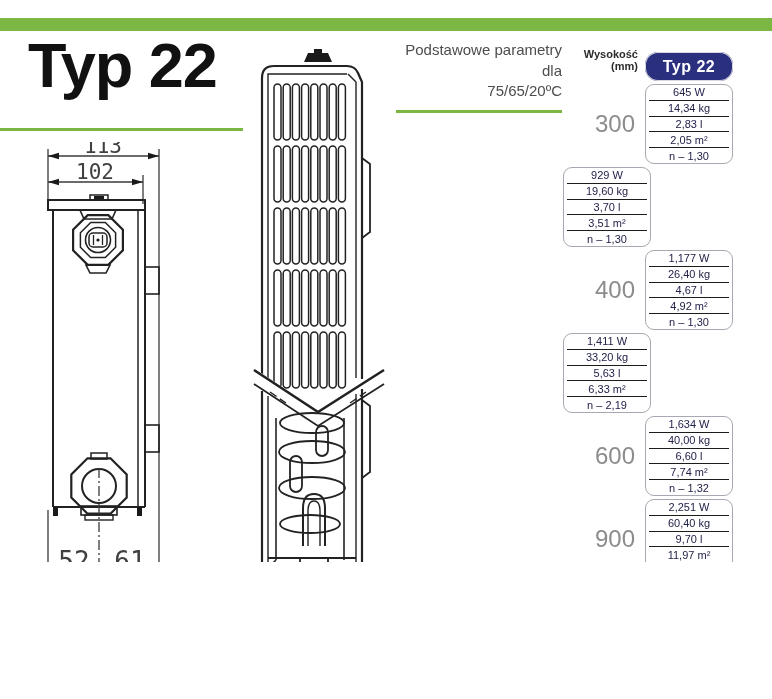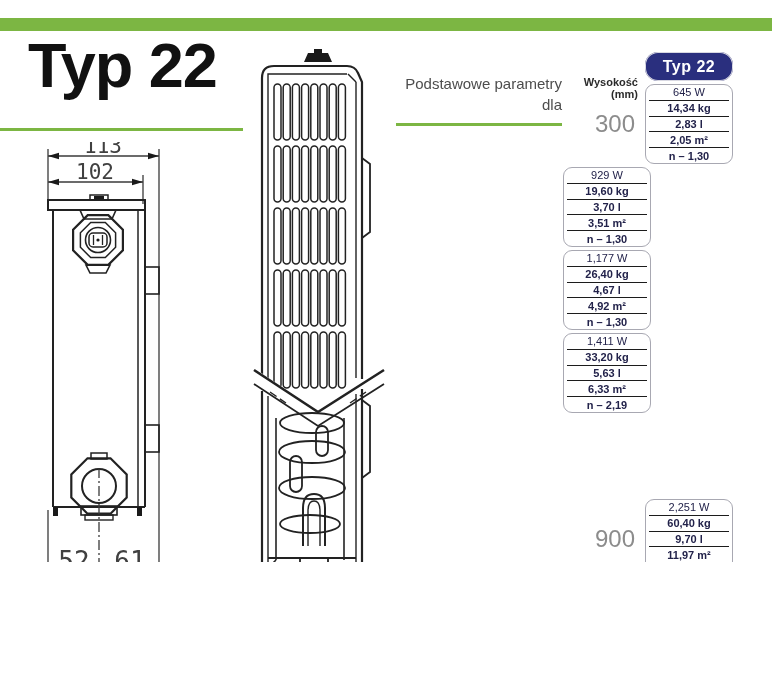--- a/index.html
+++ b/index.html
@@ -9,35 +9,35 @@
   }
   .abs{position:absolute;}
   
   .bar-top{top:18px;left:0;width:772px;height:13px;background:#7cb643;}
   .bar-bottom{top:600px;left:0;width:772px;height:12px;background:#c9dda4;}
   .rule-title{top:128px;left:0;width:243px;height:3px;background:#7cb643;}
   
   .title{top:34px;left:28px;font-size:63px;font-weight:700;color:#111;letter-spacing:-1px;line-height:1;}
   
   .intro{top:40px;left:396px;width:166px;text-align:right;color:#4d4d4d;
-         font-size:15px;line-height:20.5px;margin-top:34px;}
+         font-size:15px;line-height:20.5px;}
   .intro-rule{margin-top:8px;height:3px;background:#7cb643;width:100%;}
   
-  .wys-label{top:76px;left:558px;width:80px;text-align:right;font-size:11px;font-weight:700;color:#2b2b2b;}
+  .wys-label{top:48px;left:558px;width:80px;text-align:right;font-size:11px;font-weight:700;color:#2b2b2b;}
   .pill{top:52px;left:645px;width:88px;height:29px;background:#2a2f7e;border-radius:13px;
         display:flex;align-items:center;justify-content:center;color:#ffffff;
         font-size:16px;font-weight:700;letter-spacing:.5px;box-shadow:0 0 0 1px #d8d8e2 inset;}
   .spec-col{top:85px;left:563px;width:172px;}
   .spec-group{display:flex;align-items:center;height:78px;margin-bottom:5px;}
   .spec-height{flex:0 0 72px;text-align:right;padding-right:10px;font-size:24px;color:#8c8c8c;}
   .spec-box{flex:0 0 86px;height:78px;background:#fff;border:1.5px solid #a8a8b2;border-radius:9px;
             display:flex;flex-direction:column;overflow:hidden;}
   .spec-row{flex:1 1 0;display:flex;align-items:center;justify-content:center;
             font-size:11px;font-weight:500;color:#22224a;margin:0 3px;white-space:nowrap;}
-  .spec-row + .spec-row{border-top:1.2px solid #1c1c1c;font-weight:bold;}
+  .spec-row + .spec-row{border-top:1.2px solid #1c1c1c;}
   
   .footer{top:616px;left:0;width:772px;text-align:center;color:#0a0a0a;}
   .footer span{display:inline-block;transform:scaleX(.8);transform-origin:center;
                font-size:52px;font-weight:400;letter-spacing:-1px;line-height:1.3;white-space:nowrap;}
   
   .draw-left{top:142px;left:18px;}
   .draw-mid{top:46px;left:252px;}
   svg{display:block;}
   .ln{stroke:#222;fill:none;}
   .dim{stroke:#3a3a3a;fill:none;stroke-width:1.3;}
@@ -49,20 +49,21 @@
 
 <div id="stage">
 
   <div class="abs bar-top"></div>
 
   <div class="abs title">Typ 22</div>
   <div class="abs rule-title"></div>
 
   <div class="abs intro">
     <div>Podstawowe parametry dla</div>
+    <div>75/65/20ºC</div>
     <div class="intro-rule"></div>
   </div>
 
   <svg class="abs draw-left" width="210" height="455" viewBox="0 0 210 455">
 
     <line class="dim" x1="30" y1="14" x2="141" y2="14"></line>
     <polygon class="blk" points="30,14 41,10.7 41,17.3"></polygon>
     <polygon class="blk" points="141,14 130,10.7 130,17.3"></polygon>
     <text class="dimtxt" x="85" y="11" font-size="21" text-anchor="middle">113</text>
 
@@ -240,40 +241,49 @@
       <div class="spec-box">
         <div class="spec-row">929 W</div>
         <div class="spec-row">19,60 kg</div>
         <div class="spec-row">3,70 l</div>
         <div class="spec-row">3,51 m²</div>
         <div class="spec-row">n – 1,30</div>
       </div>
     </div>
 
     <div class="spec-group">
+      <div class="spec-height">400</div>
       <div class="spec-box">
         <div class="spec-row">1,177 W</div>
         <div class="spec-row">26,40 kg</div>
         <div class="spec-row">4,67 l</div>
         <div class="spec-row">4,92 m²</div>
         <div class="spec-row">n – 1,30</div>
       </div>
     </div>
 
     <div class="spec-group">
       <div class="spec-box">
         <div class="spec-row">1,411 W</div>
         <div class="spec-row">33,20 kg</div>
         <div class="spec-row">5,63 l</div>
         <div class="spec-row">6,33 m²</div>
         <div class="spec-row">n – 2,19</div>
       </div>
     </div>
 
     <div class="spec-group">
+      <div class="spec-height">600</div>
+      <div class="spec-box">
+        <div class="spec-row">1,634 W</div>
+        <div class="spec-row">40,00 kg</div>
+        <div class="spec-row">6,60 l</div>
+        <div class="spec-row">7,74 m²</div>
+        <div class="spec-row">n – 1,32</div>
+      </div>
     </div>
 
     <div class="spec-group">
       <div class="spec-height">900</div>
       <div class="spec-box">
         <div class="spec-row">2,251 W</div>
         <div class="spec-row">60,40 kg</div>
         <div class="spec-row">9,70 l</div>
         <div class="spec-row">11,97 m²</div>
         <div class="spec-row">n – 1,35</div>

